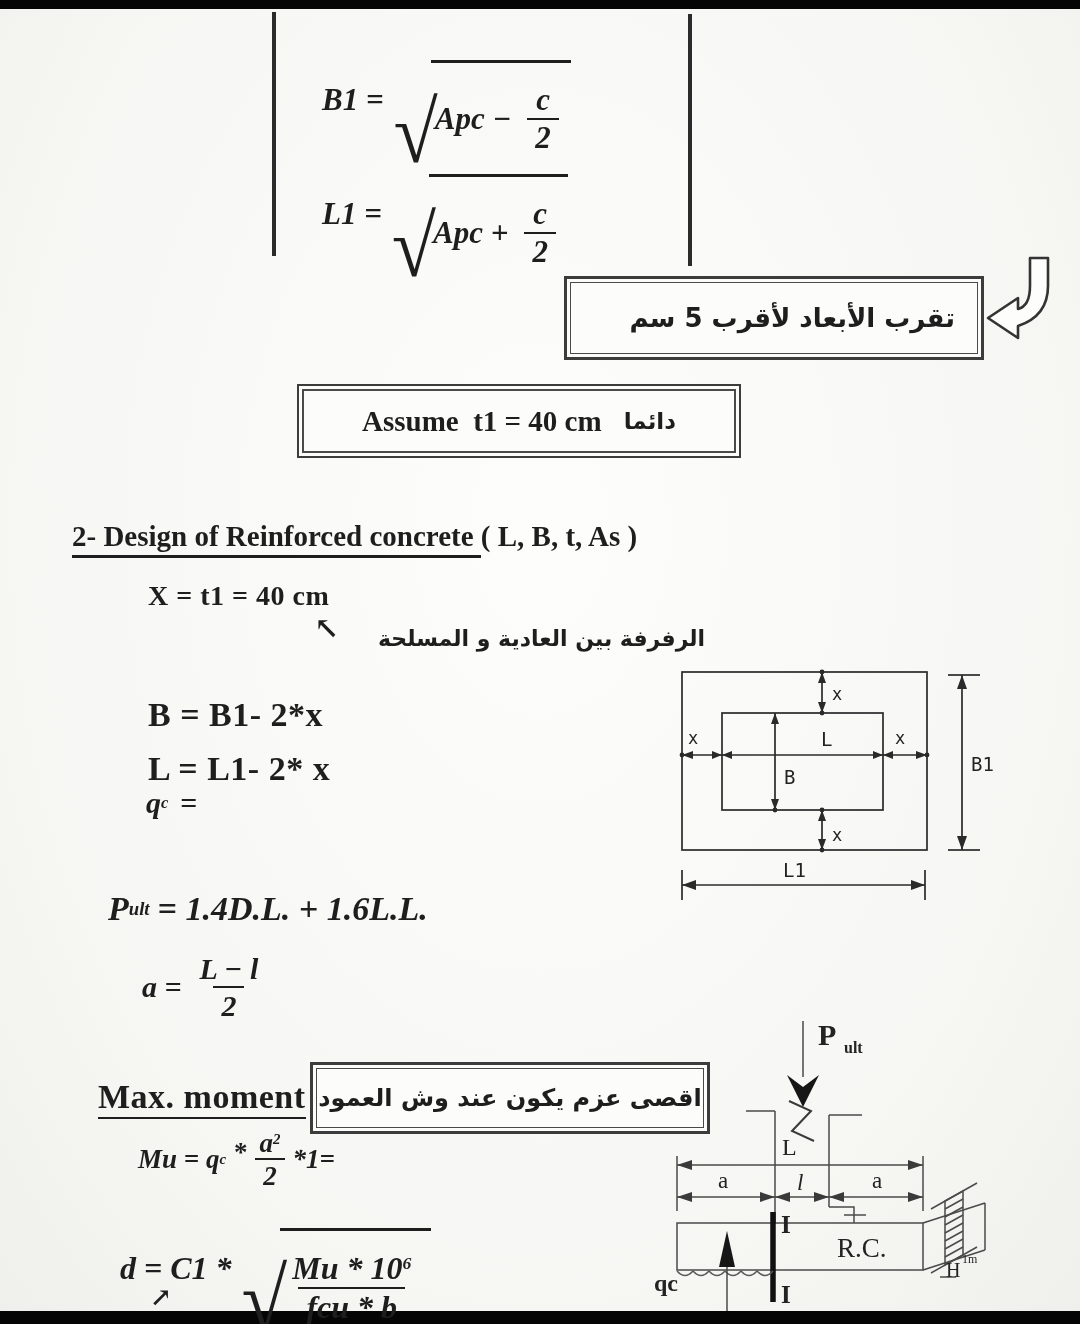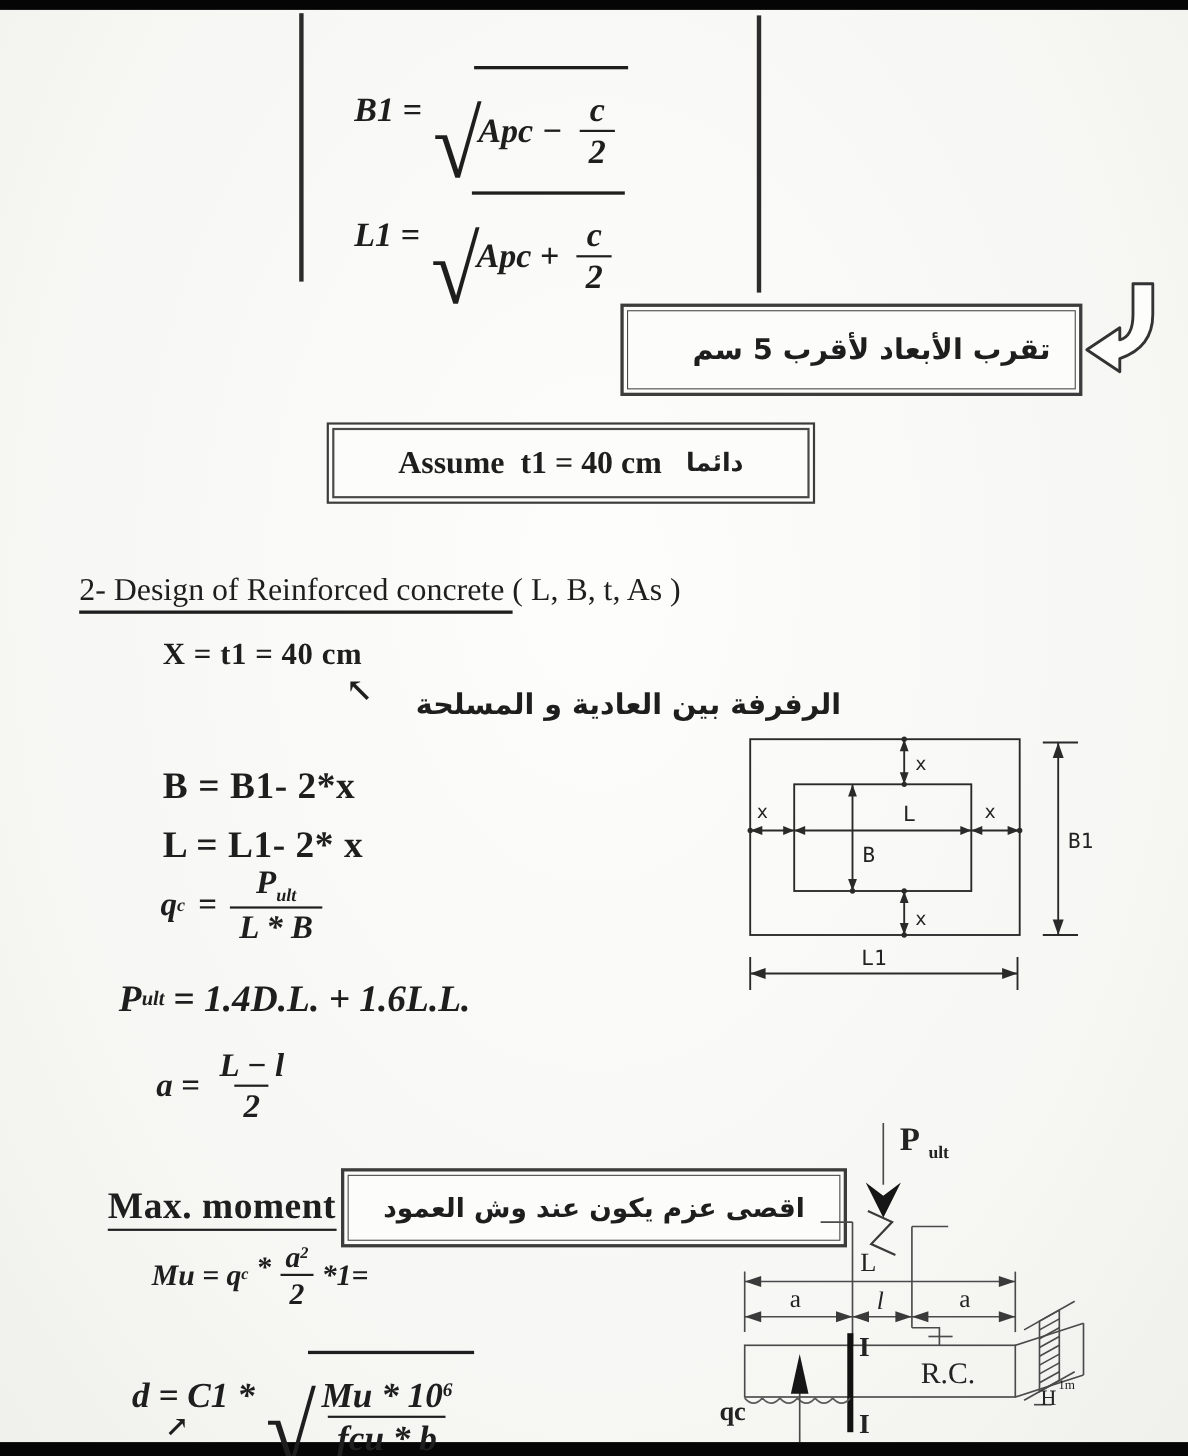--- a/index.html
+++ b/index.html
@@ -36,21 +36,21 @@
   .f-top{font-size:31px;font-weight:600;}
   .f-top .lhs{margin-right:10px;}
 
   .eq-plain{position:absolute;font-size:34px;font-weight:700;font-style:normal;letter-spacing:.5px;}
 
   
   .dbox{position:absolute;border:3px solid #3c3c3c;padding:3px;background:#fcfcfb;}
   .dbox .inner{width:100%;height:100%;border:1.6px solid #4a4a4a;display:flex;align-items:center;justify-content:center;gap:22px;}
   .ar{font-family:"DejaVu Sans",sans-serif;font-weight:700;direction:rtl;}
 
-  .heading{position:absolute;font-size:29px;font-weight:400;white-space:nowrap;}
+  .heading{position:absolute;font-size:29px;font-weight:700;white-space:nowrap;}
   .heading .u{border-bottom:3.2px solid var(--ink);padding-bottom:3px;}
 
   .label-underline{border-bottom:2.6px solid var(--ink);padding-bottom:2px;}
 
   .glyph-arrow{position:absolute;font-size:28px;font-weight:700;font-style:normal;color:var(--ink);}
 
   svg text{fill:#232323;}
   .mono{font-family:"DejaVu Sans Mono","Liberation Mono",monospace;}
 </style>
 </head>
@@ -108,53 +108,49 @@
     </div>
   </div>
 
   <div class="heading" style="left:72px;top:520px;">
     <span class="u">2- Design of Reinforced concrete </span><span>( L, B, t, As )</span>
   </div>
 
   <div class="eq-plain" style="left:148px;top:580px;font-size:28px;">X = t1 = 40 cm</div>
 
   <div class="glyph-arrow" style="left:314px;top:610px;font-size:30px;">↖</div>
-  <div class="ar" style="position:absolute;left:378px;top:626px;font-size:26px;">الرفرفة بين العادية و المسلحة</div>
+  <div class="ar" style="position:absolute;left:378px;top:626px;font-size:22px;">الرفرفة بين العادية و المسلحة</div>
 
   <div class="eq-plain" style="left:148px;top:696px;">B = B1- 2*x</div>
   <div class="eq-plain" style="left:148px;top:750px;">L = L1- 2* x</div>
 
   <div class="math" style="left:146px;top:786px;font-size:30px;font-weight:600;">
     <span>q</span>
       <sub class="m">c</sub>
     <span style="margin:0 12px;font-style:normal;">=</span>
-    <span class="frac">
-      <span class="num"><span>P</span><sub class="m">ult</sub></span>
-      <span class="den">L * B</span>
-    </span>
   </div>
 
   <div class="math" style="left:108px;top:890px;font-size:34px;font-weight:600;">
     <span>P</span>
       <sub class="m">ult</sub>
     <span style="margin-left:8px;">= 1.4D.L. + 1.6L.L.</span>
   </div>
 
   <div class="math" style="left:142px;top:952px;font-size:30px;font-weight:600;">
     <span style="margin-right:10px;">a =</span>
     <span class="frac">
       <span class="num">L − l</span>
       <span class="den">2</span>
     </span>
   </div>
 
   <div class="eq-plain" style="left:98px;top:1078px;">
     <span class="label-underline">Max. moment</span>
   </div>
-  <div class="dbox" style="left:310px;top:1062px;width:460px;height:72px;">
+  <div class="dbox" style="left:310px;top:1062px;width:400px;height:72px;">
     <div class="inner">
       <span class="ar" style="font-size:24px;">اقصى عزم يكون عند وش العمود</span>
     </div>
   </div>
 
   <div class="math" style="left:138px;top:1128px;font-size:27px;font-weight:600;">
     <span>Mu = q</span>
       <sub class="m">c</sub>
     <span style="margin:0 4px 14px 8px;font-style:normal;">*</span>
     <span class="frac">

